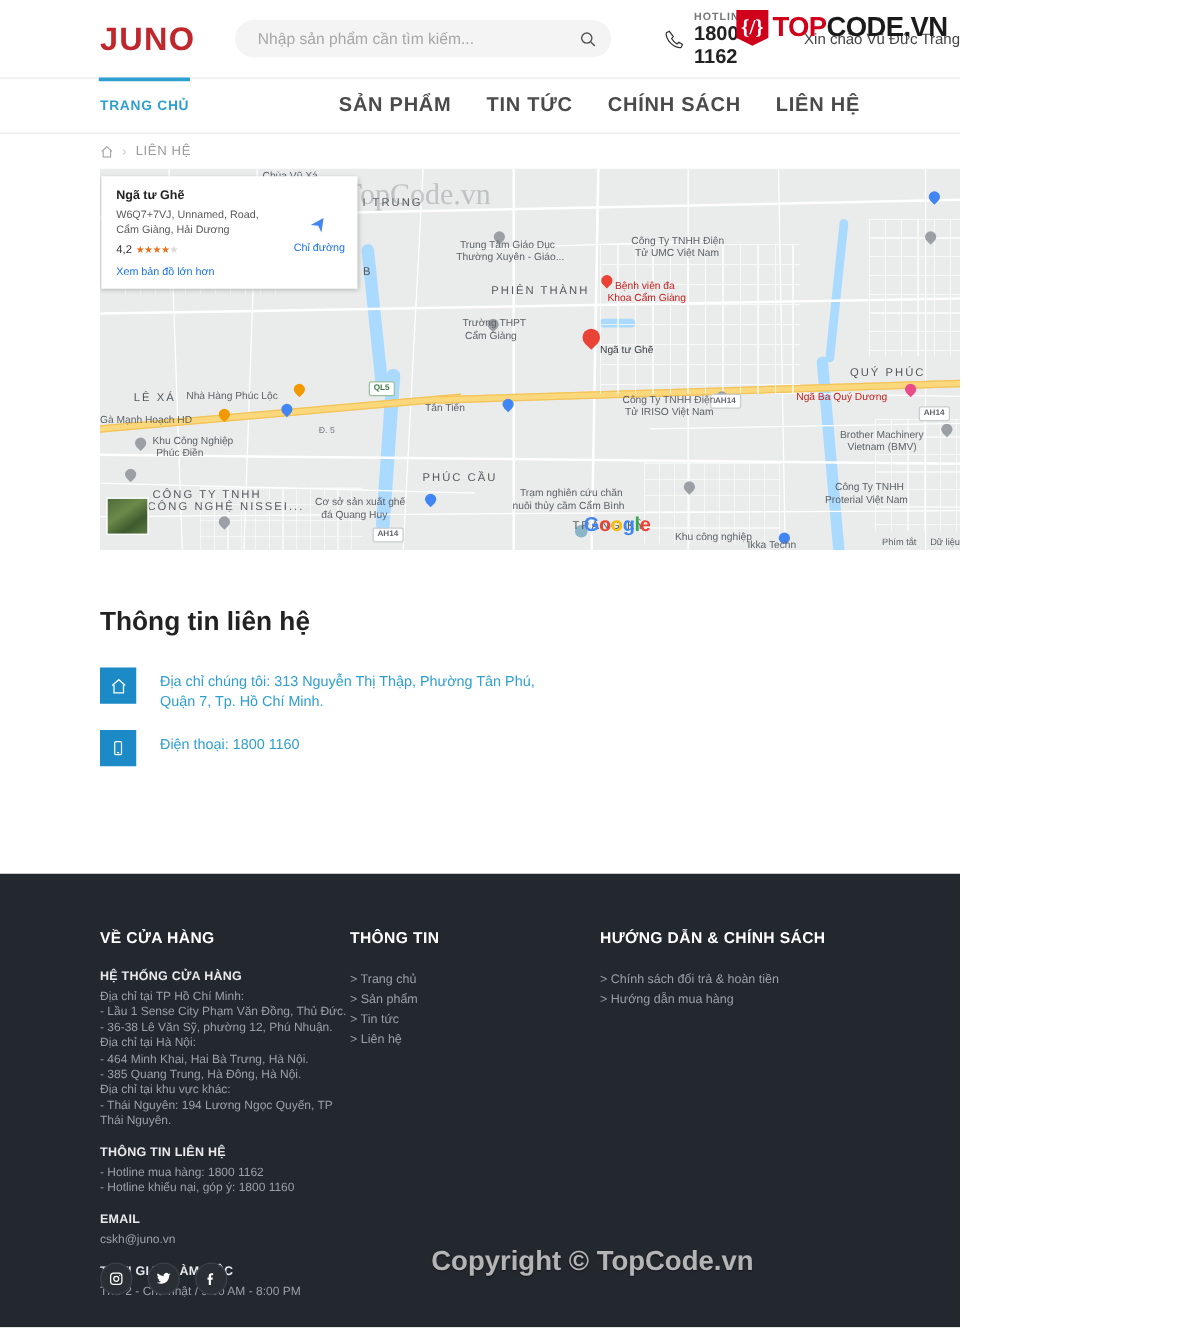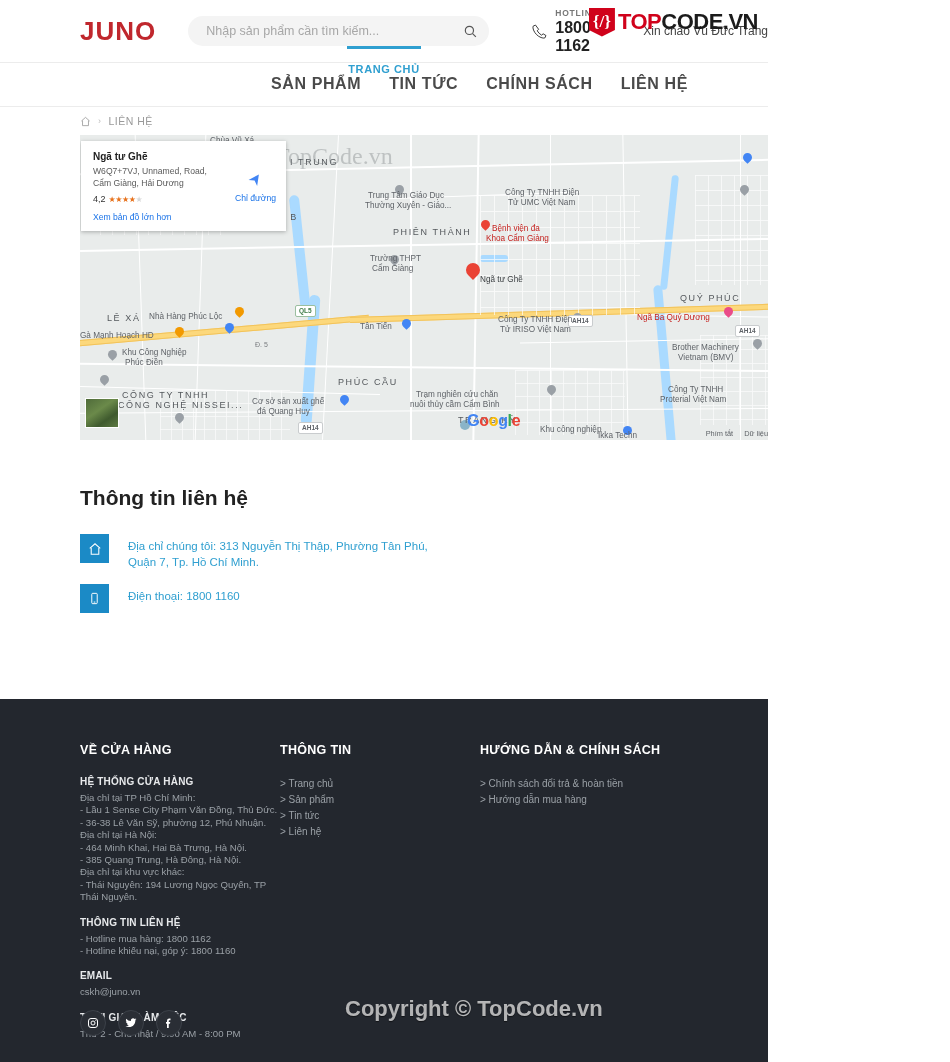--- a/index.html
+++ b/index.html
@@ -33,21 +33,21 @@
   .tc-badge{width:26px;height:29px;background:#d0021b;display:flex;align-items:center;justify-content:center;
      color:#fff;font-size:17px;font-weight:700;font-family:"Liberation Serif",serif;
      clip-path:polygon(0 0,100% 0,100% 78%,50% 100%,0 78%);}
   .tc-badge span{transform:skewX(-6px);}
   .tc-text{font-size:22px;font-weight:700;letter-spacing:-.5px;margin-left:3px;color:#1b1b1b;
      font-family:"Liberation Sans",sans-serif;}
   .tc-text .red{color:#d0021b;}
 
   
   .navbar{height:45px;border-top:1px solid #ececec;border-bottom:1px solid #ececec;background:#fff;
-     display:flex;align-items:center;padding:0 80px;position:relative;flex-direction:column;}
+     display:flex;align-items:center;padding:0 80px;position:relative;}
   .nav-home{font-size:11px;font-weight:700;letter-spacing:.6px;color:#2f9fd0;position:relative;cursor:pointer;}
   .nav-home::before{content:"";position:absolute;left:-1px;right:-1px;top:-17px;height:3px;background:#2f9fd0;}
   .nav-right{margin-left:auto;display:flex;gap:28px;}
   .nav-right a{font-size:16px;font-weight:700;letter-spacing:.6px;color:#4a4a4a;text-decoration:none;cursor:pointer;}
 
   
   .breadcrumb{height:28px;display:flex;align-items:center;gap:7px;padding:0 80px;font-size:10.5px;
      letter-spacing:.5px;color:#9a9a9a;}
   .breadcrumb .sep{font-size:9px;color:#bbb;}
 
@@ -327,21 +327,21 @@
         <div class="map-lbl big" style="left: 313px; top: 92px;">PHIÊN THÀNH</div>
         <div class="map-lbl" style="left: 425px; top: 53px;">Công Ty TNHH Điện</div>
         <div class="map-lbl" style="left: 428px; top: 63px;">Tử UMC Việt Nam</div>
         <div class="map-lbl poi-red" style="left: 412px; top: 89px;">Bệnh viện đa</div>
         <div class="map-lbl poi-red" style="left: 406px; top: 99px;">Khoa Cẩm Giàng</div>
         <div class="map-lbl" style="left: 290px; top: 119px;">Trường THPT</div>
         <div class="map-lbl" style="left: 292px; top: 129px;">Cẩm Giàng</div>
         <div class="map-lbl place" style="left: 400px; top: 140px;">Ngã tư Ghẽ</div>
         <div class="map-lbl big" style="left: 600px; top: 158px;">QUÝ PHÚC</div>
         <div class="map-lbl poi-red" style="left: 557px; top: 178px;">Ngã Ba Quý Dương</div>
-        <div class="map-lbl" style="left: 280px; top: 187px;">Tân Tiến</div>
+        <div class="map-lbl" style="left: 260px; top: 187px;">Tân Tiến</div>
         <div class="map-lbl big" style="left: 27px; top: 178px;">LÊ XÁ</div>
         <div class="map-lbl" style="left: 69px; top: 177px;">Nhà Hàng Phúc Lộc</div>
         <div class="map-lbl" style="left: 0px; top: 196px;">Gà Mạnh Hoạch HD</div>
         <div class="map-lbl" style="left: 42px; top: 213px;">Khu Công Nghiệp</div>
         <div class="map-lbl" style="left: 45px; top: 223px;">Phúc Điền</div>
         <div class="map-lbl" style="left: 418px; top: 180px;">Công Ty TNHH Điện</div>
         <div class="map-lbl" style="left: 420px; top: 190px;">Tử IRISO Việt Nam</div>
         <div class="map-lbl" style="left: 592px; top: 208px;">Brother Machinery</div>
         <div class="map-lbl" style="left: 598px; top: 218px;">Vietnam (BMV)</div>
         <div class="map-lbl big" style="left: 258px; top: 242px;">PHÚC CẦU</div>

